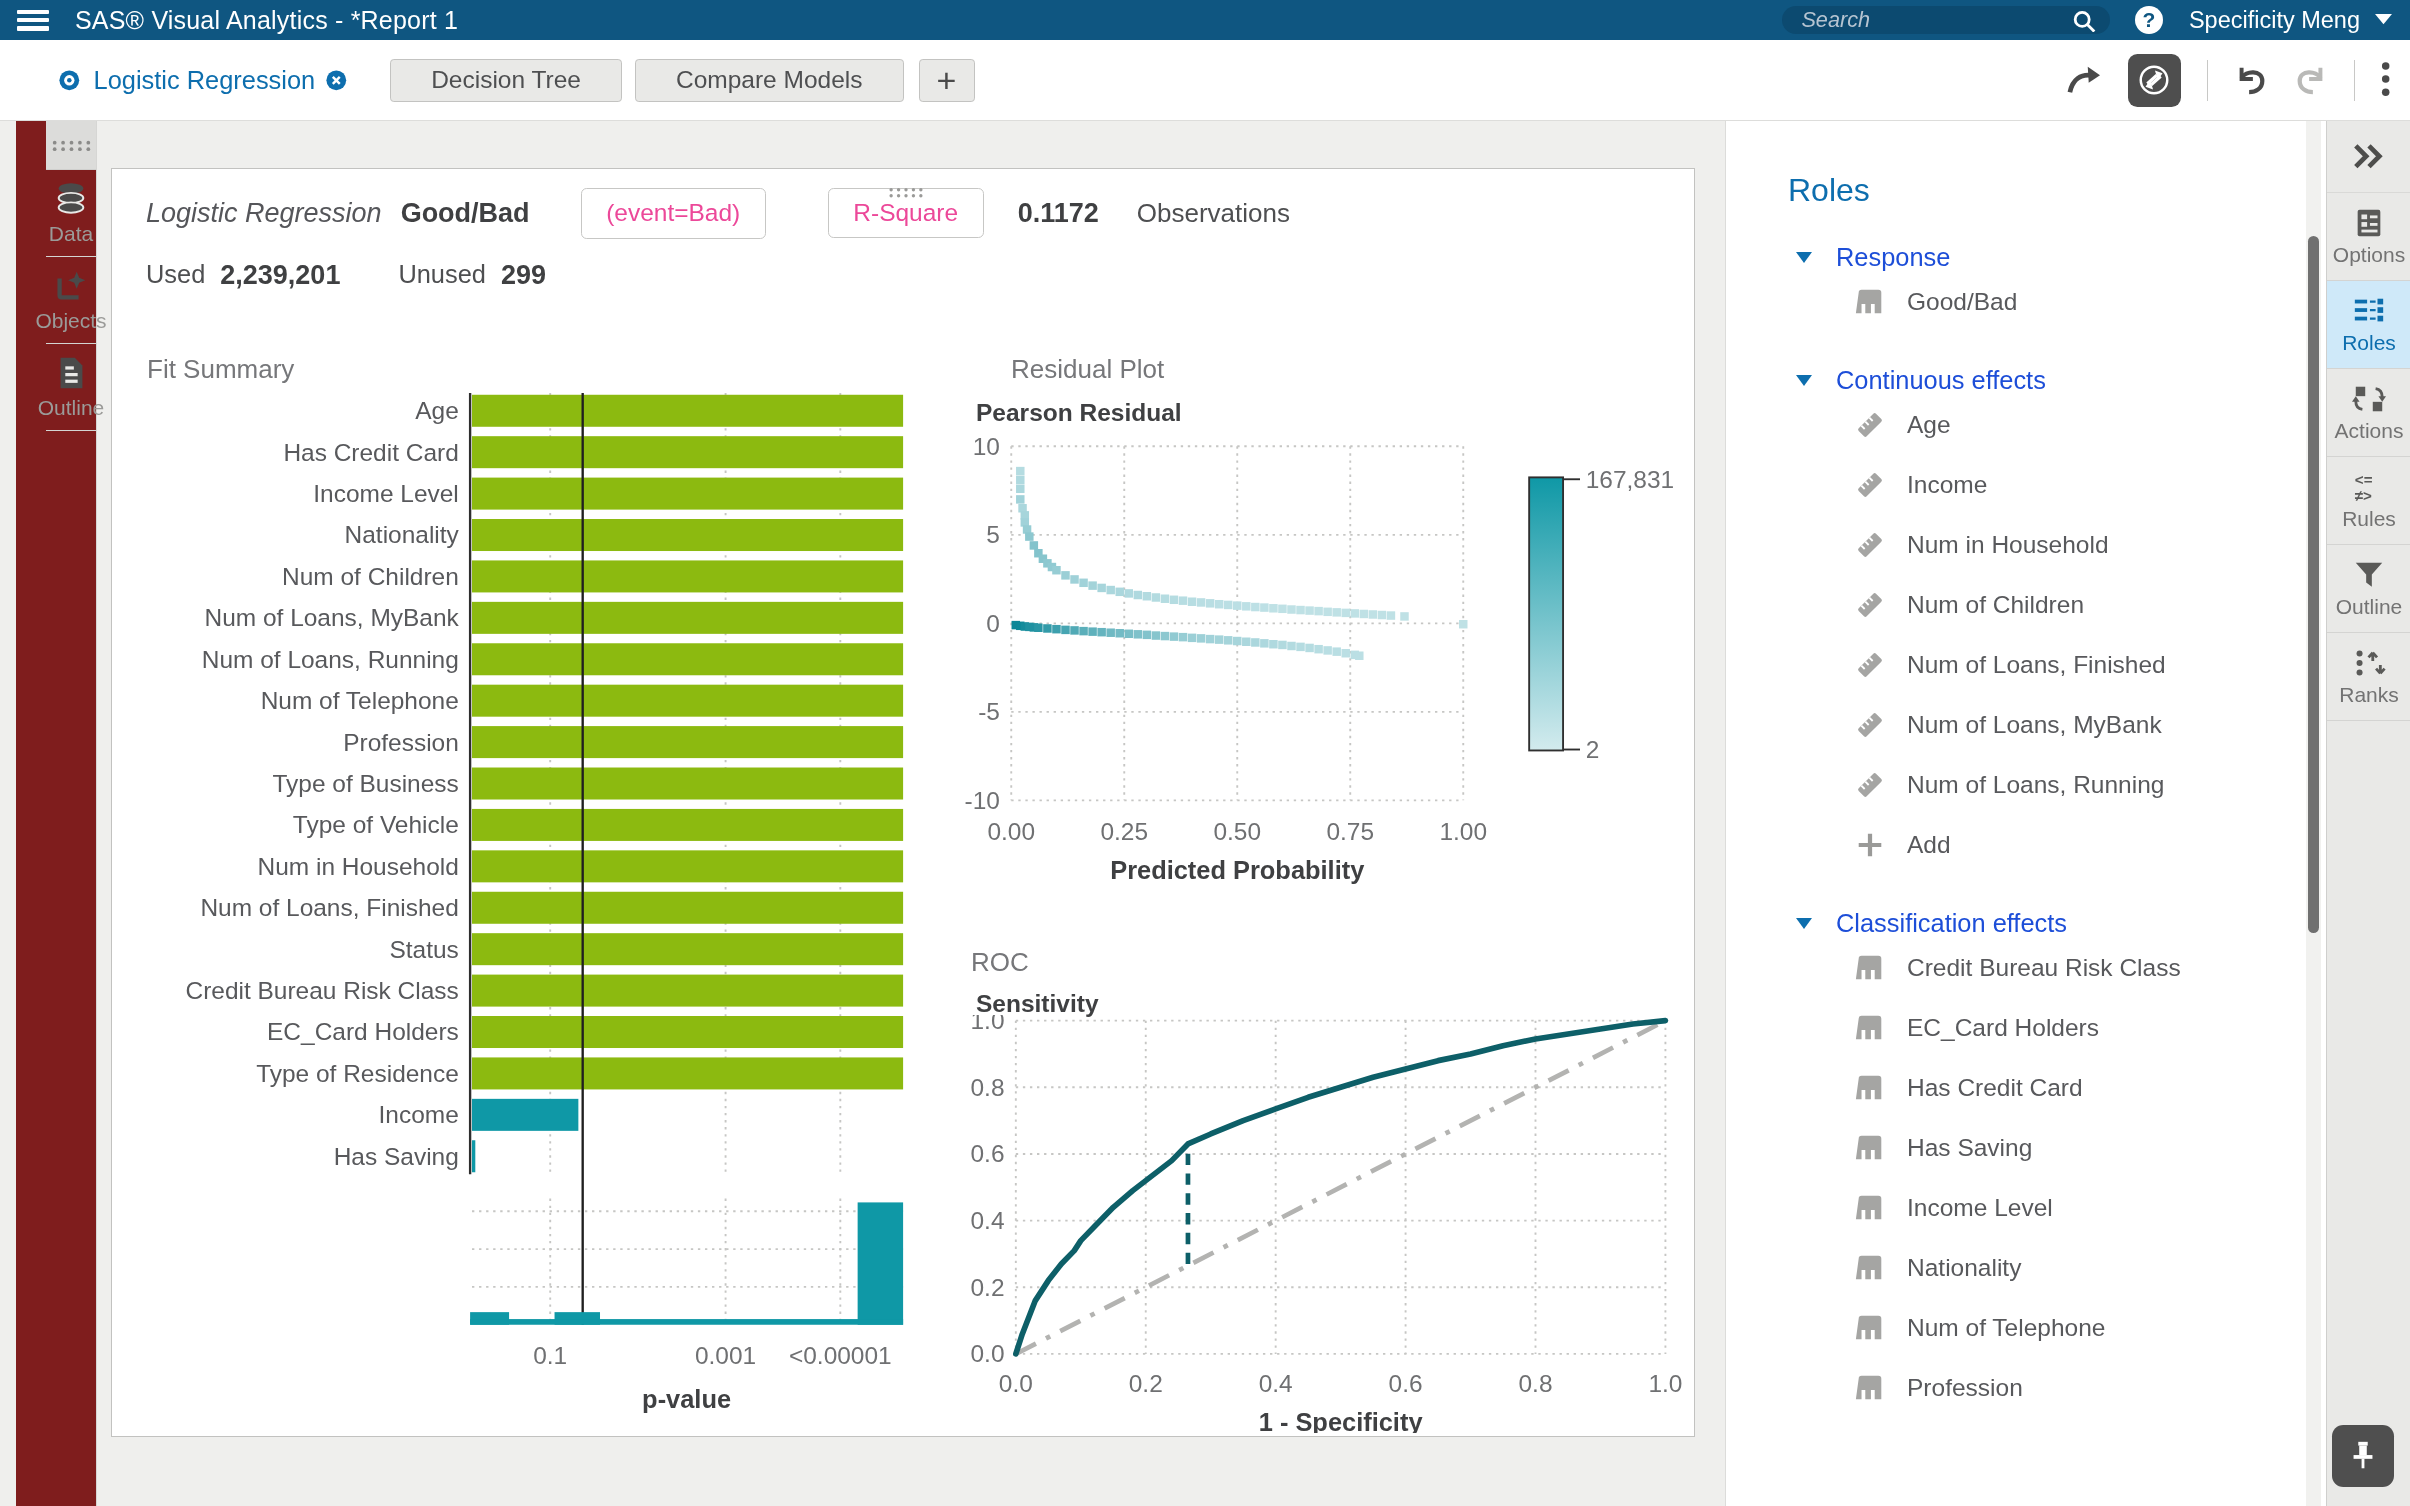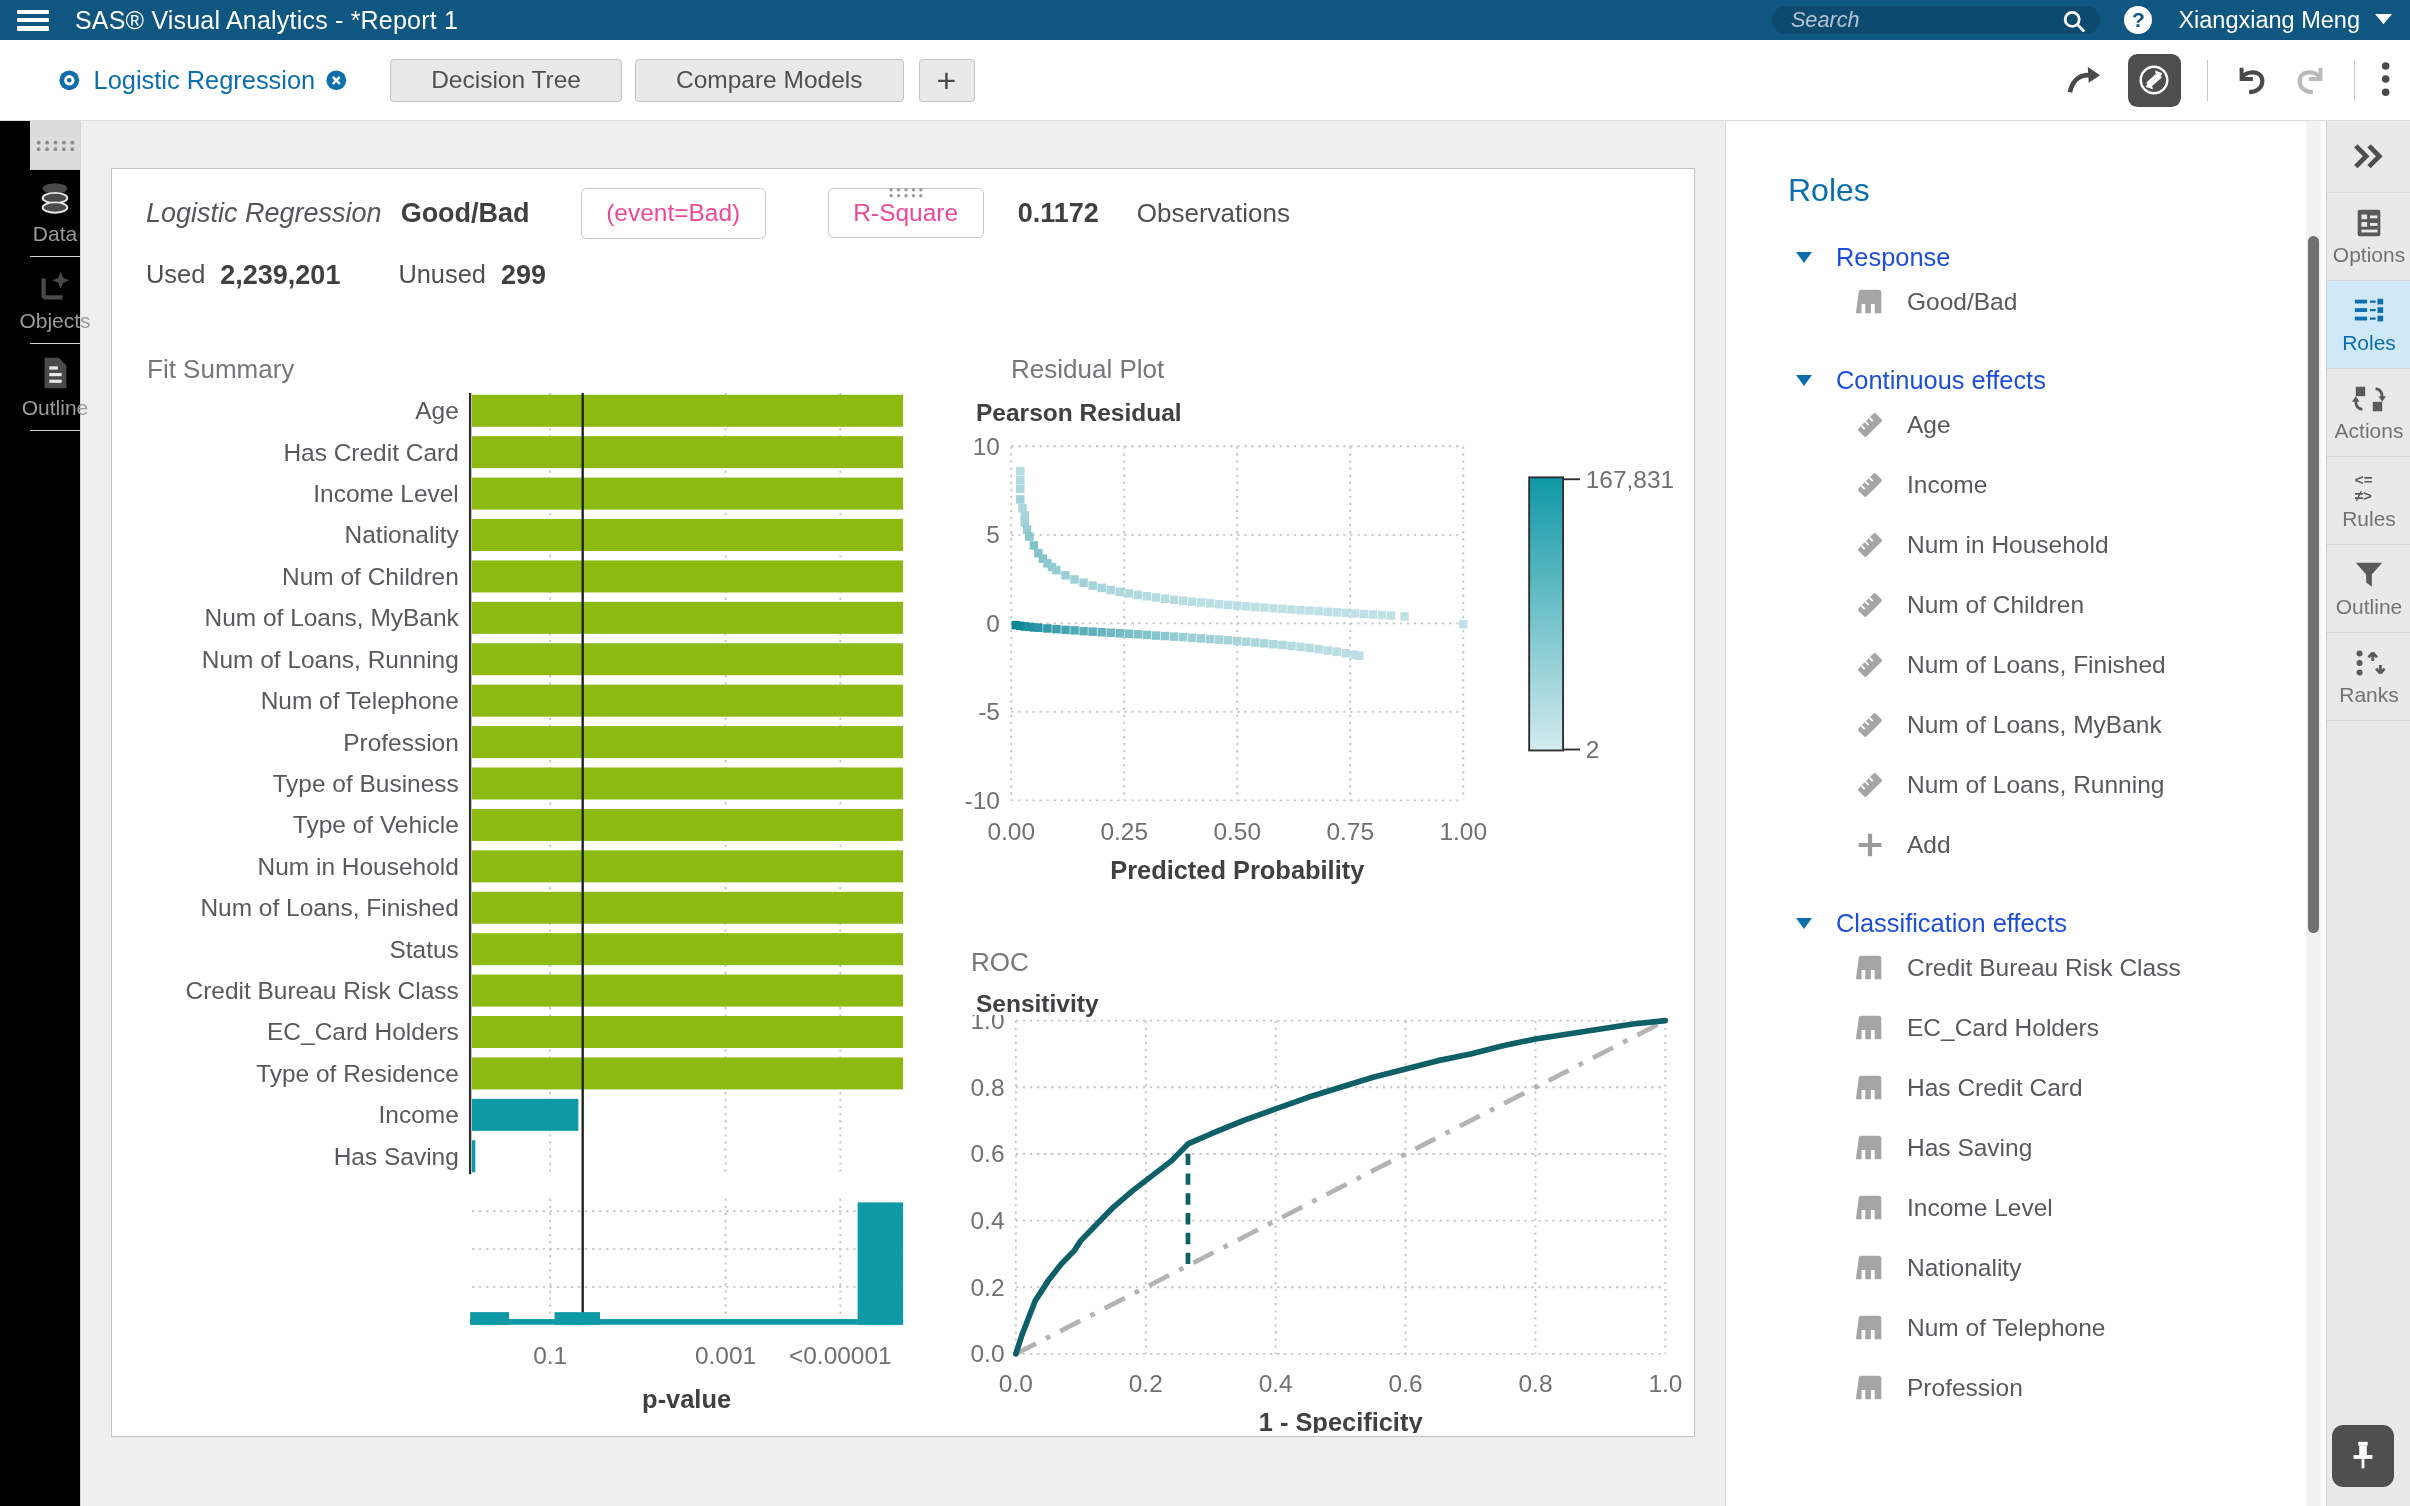--- a/index.html
+++ b/index.html
@@ -30,21 +30,21 @@
   .add-btn { height:43px; width:56px; margin-left:15px; background:#e9e9e7; border:0.9px solid #c3c3c1; border-radius:3.8px; font-size:34px; line-height:34px; color:#4a4a4a; cursor:pointer; }
   .tabrow-icons { margin-left:auto; display:flex; align-items:center; gap:26px; padding-right:21px; }
   .vdiv { width:0.9px; height:41px; background:#c8c8c6; }
   .dark-btn { width:53px; height:53px; border-radius:9.4px; background:#4e4e4e; border:none; display:flex; align-items:center; justify-content:center; cursor:pointer; }
   .icon-btn { background:none; border:none; cursor:pointer; display:flex; align-items:center; }
 
   
   .content { position:absolute; top:121px; left:0; right:0; bottom:0; }
 
   
-  .rail { position:absolute; left:0; top:0; bottom:0; width:81px; background:#000000; border-right:0.9px solid #d6d6d4;padding-left:30px; }
+  .rail { position:absolute; left:16px; top:0; bottom:0; width:81px; background:#7f1d1d; border-right:0.9px solid #d6d6d4;padding-left:30px; }
   .rail-grip { height:49px; background:#dcdcda; border-bottom:0.9px solid #cfcfcd; display:flex; align-items:center; justify-content:center; }
   .rail-item { height:87px; border-bottom:0.9px solid #d4d4d2; display:flex; flex-direction:column; align-items:center; justify-content:center; gap:4.7px; cursor:pointer; }
   .rail-item .rlabel { font-size:21px; color:#9b9b99; }
 
   
   .object-panel { position:absolute; left:111px; top:47px; width:1584px; height:1269px; background:#fff; border:0.9px solid #c2c2c0; }
   .obj-header { position:absolute; left:34px; top:19px; }
   .hrow1 { display:flex; align-items:center; }
   .t-italic { font-style:italic; font-size:27px; color:#55565a; }
   .t-bold { font-weight:bold; font-size:27px; color:#3f4042; margin-left:19px; }
@@ -98,21 +98,21 @@
     <div class="topbar-right">
       <div class="search">
         <input placeholder="Search" style="">
         <svg width="28" height="22.6" viewBox="0 0 30 24">
             <circle cx="12" cy="10" r="7.5" stroke="#fff" stroke-width="3" fill="none"></circle>
             <path d="M17.5 15.5 L25 23" stroke="#fff" stroke-width="3"></path>
           </svg>
       </div>
       <div class="help">?</div>
       <div class="user">
-        <span>Xiangxiang Meng</span>
+        <span>Specificity Meng</span>
         <svg width="17" height="11.3" viewBox="0 0 18 12">
             <path d="M0 0 h18 l-9 11 z" fill="#fff"></path>
           </svg>
       </div>
     </div>
   </header>
 
   <div class="tabrow">
     <div class="active-tab">
       <svg width="22.6" height="22.6" viewBox="0 0 24 24">

